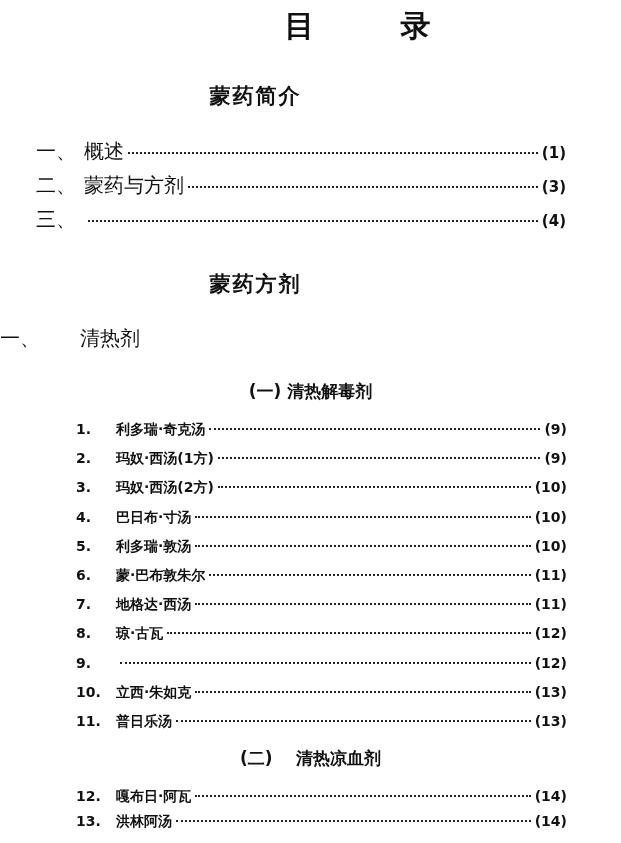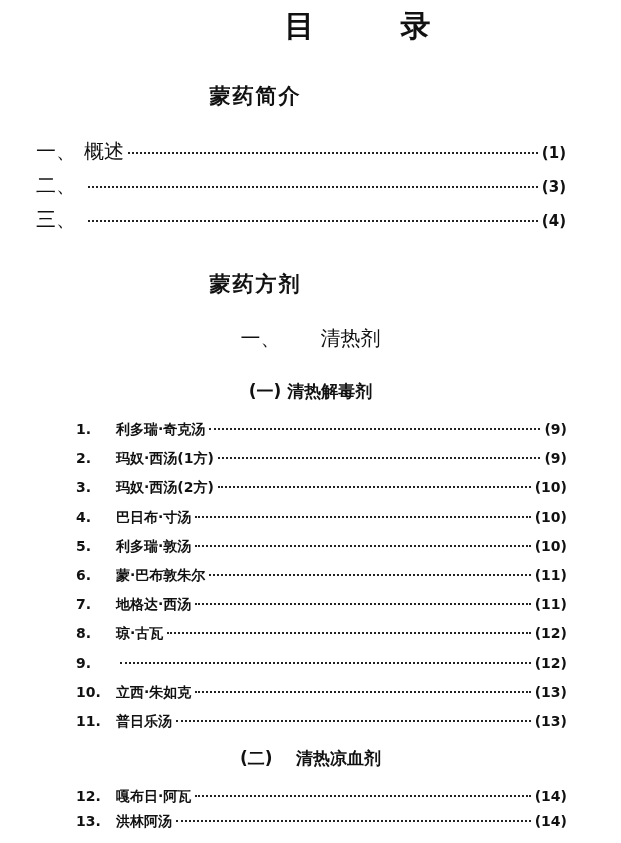--- a/index.html
+++ b/index.html
@@ -1,21 +1,21 @@
 <!DOCTYPE html>
 <html><head>
   <meta charset="utf-8">
   <style>
     html, body { margin: 0; padding: 0; background: #ffffff; }
     body { width: 621px; height: 843px; position: relative; overflow: hidden; color: #111; font-family: "DejaVu Serif", serif; }
     .page-title { position: absolute; top: 6px; left: 0; width: 621px; text-align: center; font-size: 30px; font-weight: bold; letter-spacing: 0; padding-left: 47px; }
     .page-title span { display: inline-block; }
     .page-title .gap { width: 86px; }
     .h-sec { position: absolute; left: 0; width: 511px; text-align: center; font-family: "DejaVu Sans", sans-serif; font-weight: bold; font-size: 21px; letter-spacing: 2px; }
-    .h-cat { position: absolute; left: 0; width: 621px; text-align: center; font-size: 20px; }
+    .h-cat { position: absolute; left: 0; width: 621px; text-align: left; font-size: 20px; }
     .h-sub { position: absolute; left: 0; width: 621px; text-align: center; font-family: "DejaVu Sans", sans-serif; font-weight: bold; font-size: 17px; }
     .toc-row { position: absolute; display: flex; align-items: baseline; white-space: nowrap; }
     .toc-row .num { display: inline-block; }
     .toc-row .title { display: inline-block; }
     .toc-row .leader { flex: 1; border-bottom: 2px dotted #222; margin: 0 4px; transform: translateY(-4px); }
     .toc-row .page { display: inline-block; font-weight: bold; }
     .intro { left: 36px; width: 530px; font-size: 20px; }
     .intro .num { width: 48px; }
     .intro .page { font-size: 15px; font-family: "DejaVu Sans", sans-serif; }
     .item { left: 76px; width: 491px; font-size: 14px; font-family: "DejaVu Sans", sans-serif; }
@@ -33,20 +33,21 @@
 <div class="h-sec" style="top:82px;">蒙药简介</div>
 
 <div class="toc-row intro" style="top:138px;">
   <span class="num">一、</span>
   <span class="title">概述</span>
   <span class="leader"></span>
   <span class="page">(1)</span>
 </div>
 <div class="toc-row intro" style="top:172px;">
   <span class="num">二、</span>
+  <span class="title">蒙药与方剂</span>
   <span class="leader"></span>
   <span class="page">(3)</span>
 </div>
 <div class="toc-row intro" style="top:206px;">
   <span class="num">三、</span>
   <span class="leader"></span>
   <span class="page">(4)</span>
 </div>
 
 <div class="h-sec" style="top:270px;">蒙药方剂</div>

